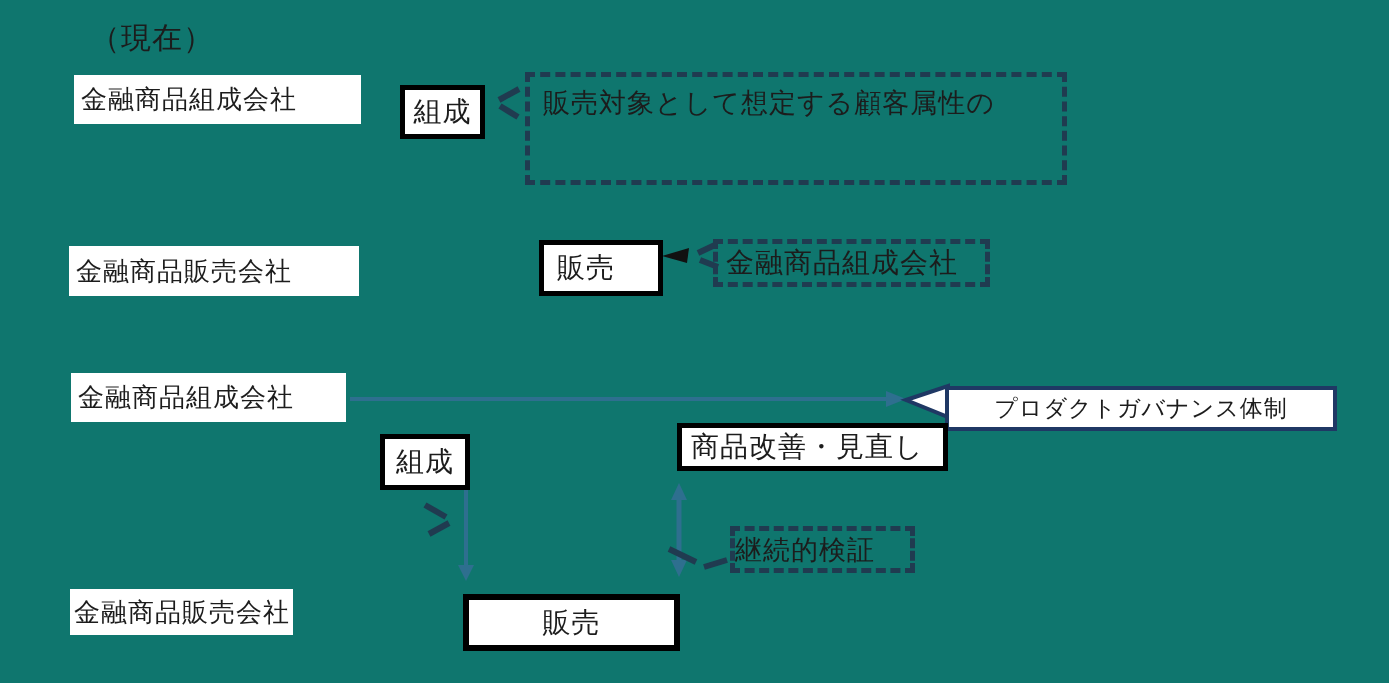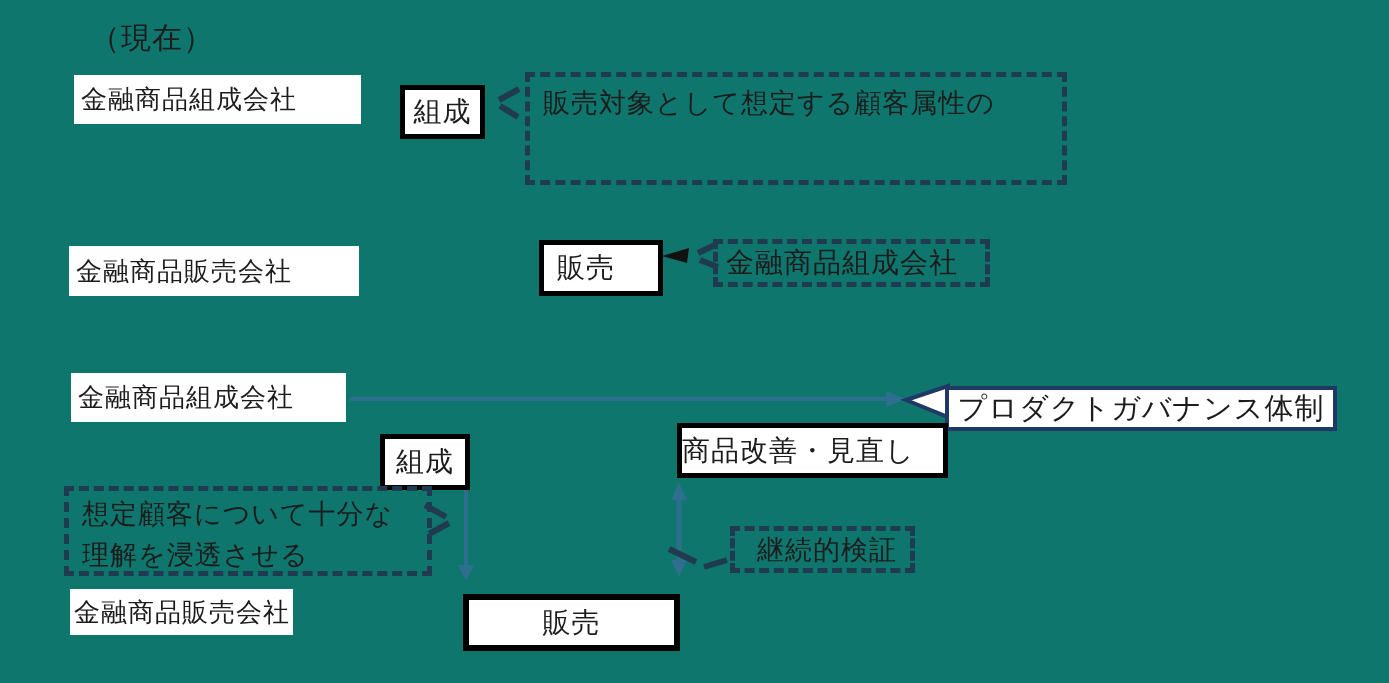--- a/index.html
+++ b/index.html
@@ -81,30 +81,26 @@
 
   <div class="abs box b-solid" style="left:45px;top:242px;width:298px;height:58px;padding-left:7px;">金融商品販売会社</div>
 
   <div class="abs box b-heavy" style="left:539px;top:240px;width:124px;height:56px;padding-left:13px;font-size:28px;">販売</div>
 
   <div class="abs b-dash note-one" style="left:713px;top:239px;width:277px;height:48px;padding-left:8px;font-size:28px;">金融商品組成会社</div>
 
 
   <div class="abs box b-solid" style="left:47px;top:369px;width:283px;height:57px;padding-left:7px;">金融商品組成会社</div>
 
-  <div class="abs box b-gov center" style="left:945px;top:374px;width:392px;height:45px;font-size:29px;">プロダクトガバナンス体制</div>
+  <div class="abs box b-gov center" style="left:945px;top:374px;width:392px;height:45px;font-size:23px;">プロダクトガバナンス体制</div>
 
   <div class="abs box b-heavy center" style="left:380px;top:422px;width:90px;height:56px;font-size:28px;">組成</div>
 
-  <div class="abs box b-heavy" style="left:677px;top:423px;width:271px;height:55px;font-size:28px;">商品改善・見直し</div>
+  <div class="abs box b-heavy" style="left:677px;top:423px;width:271px;height:48px;padding-left:9px;font-size:28px;">商品改善・見直し</div>
 
-  <div class="abs b-dash note" style="left:64px;top:486px;width:368px;height:90px;line-height:41px;padding-top:3px;">
-    <div class="note-line">想定顧客について十分な</div>
-    <div class="note-line">理解を浸透させる</div>
-  </div>
 
-  <div class="abs b-dash note-one" style="left:730px;top:526px;width:185px;height:47px;padding-left:22px;">継続的検証</div>
+  <div class="abs b-dash note-one" style="left:730px;top:526px;width:185px;height:47px;padding-left:0;">継続的検証</div>
 
   <div class="abs box b-solid" style="left:46px;top:585px;width:231px;height:54px;padding-left:4px;">金融商品販売会社</div>
 
   <div class="abs box b-xheavy center" style="left:463px;top:582px;width:217px;height:57px;font-size:28px;">販売</div>
 
 </div>
 
 </body></html>

